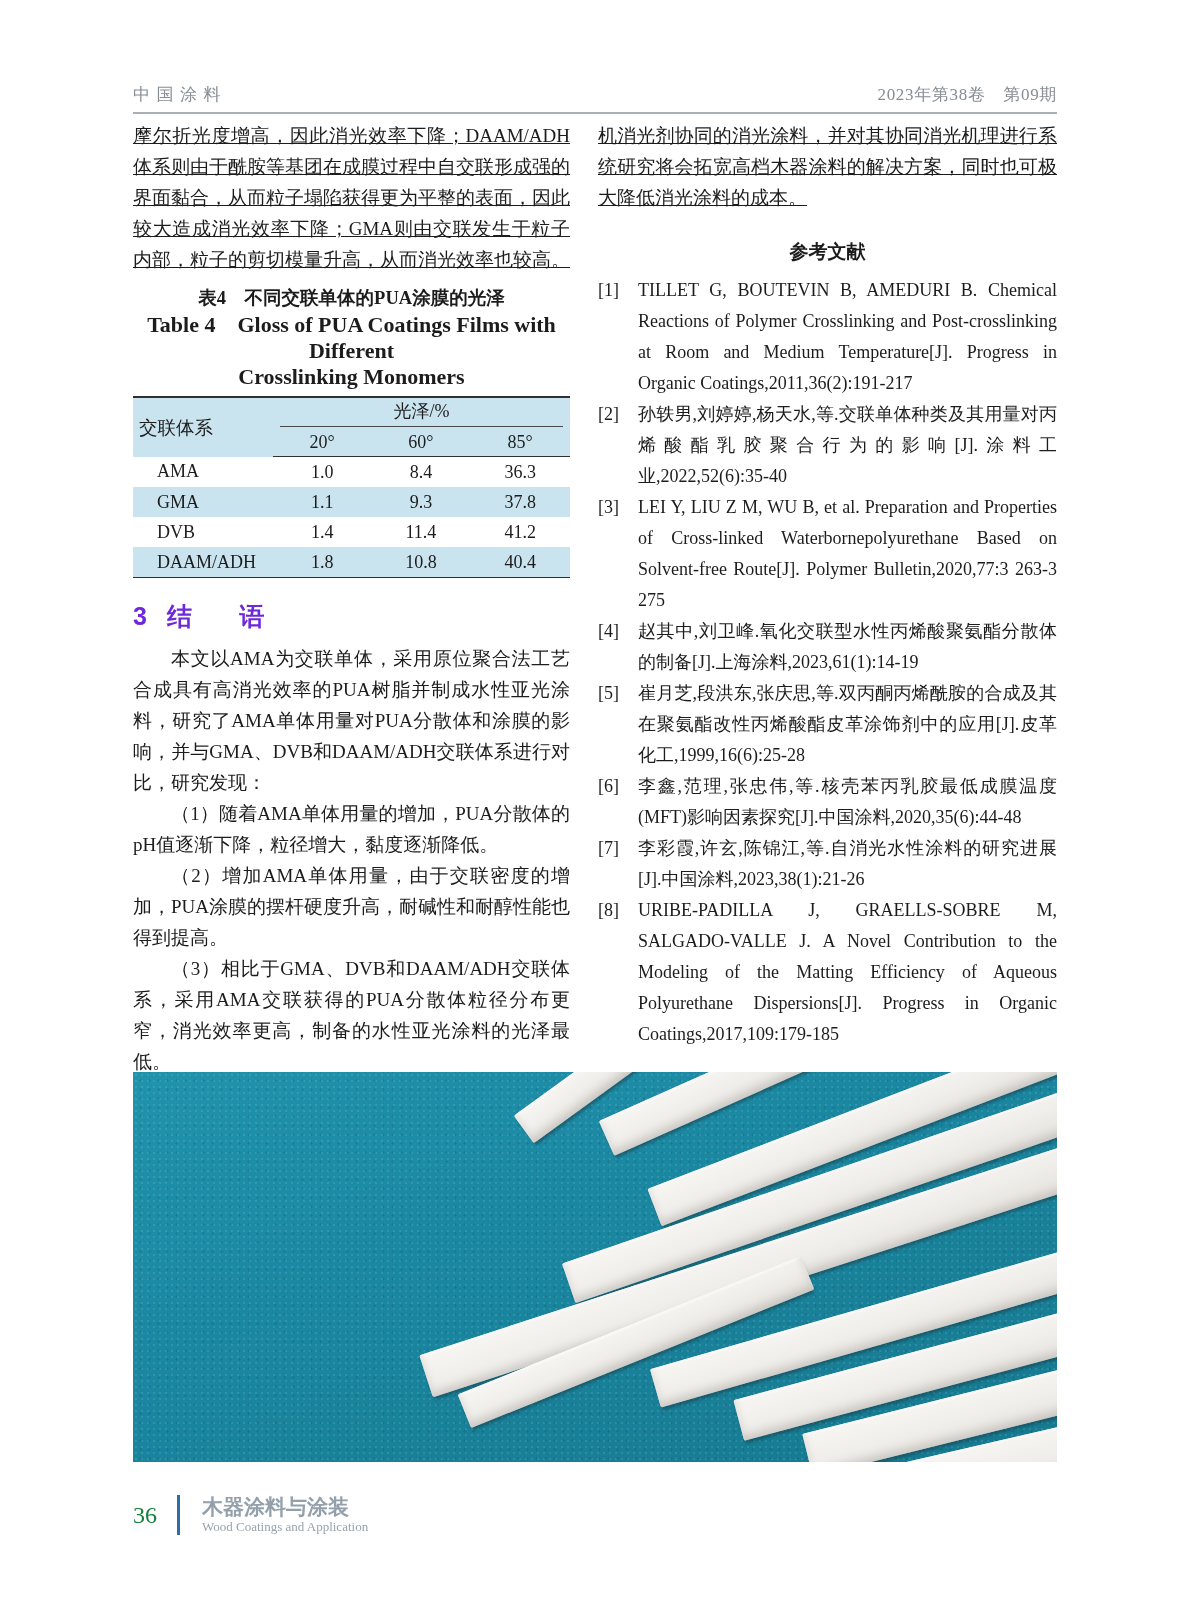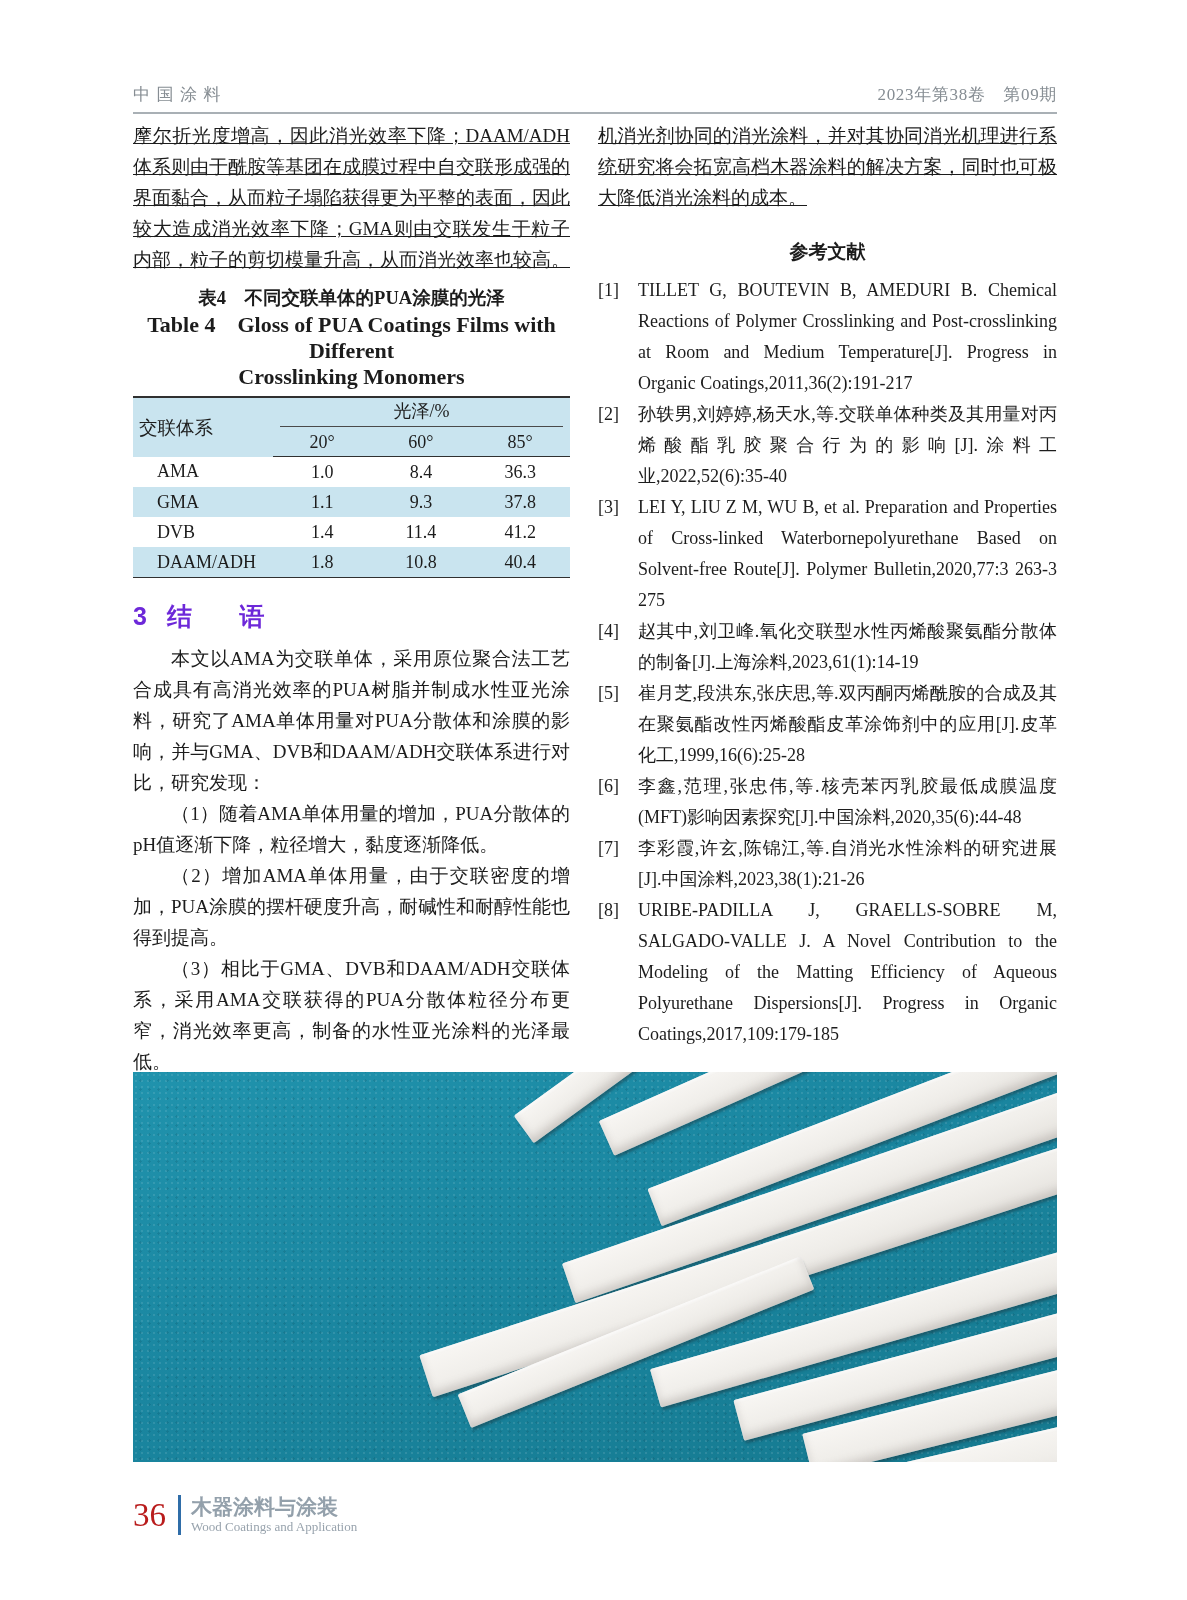--- a/index.html
+++ b/index.html
@@ -75,22 +75,22 @@
   .p5 {left:275px;top:168px;width:740px;height:44px;transform:rotate(-18deg);}
   .p6 {left:512px;top:222px;width:540px;height:40px;transform:rotate(-16deg);}
   .p7 {left:318px;top:252px;width:370px;height:36px;transform:rotate(-22deg);}
   .p8 {left:598px;top:268px;width:460px;height:42px;transform:rotate(-15deg);}
   .p9 {left:668px;top:308px;width:440px;height:44px;transform:rotate(-14deg);}
   .p10{left:748px;top:348px;width:420px;height:46px;transform:rotate(-13deg);}
   .p11{left:828px;top:382px;width:400px;height:46px;transform:rotate(-12deg);}
 
   
   .footer{position:absolute;left:133px;top:1495px;display:flex;align-items:center;}
-  .page-num{color:#b91c1c;font-size:33px;margin-right:12px;}
-  .footer-col{border-left:3px solid #2f6da8;padding-left:10px;}
+  .page-num{color:#15803d;font-size:24px;margin-right:20px;}
+  .footer-col{border-left:3px solid #2f6da8;padding-left:22px;}
   .footer-col-zh{color:#93a0ab;font-family:"Liberation Sans","DejaVu Sans",sans-serif;
                  font-weight:bold;font-size:21px;line-height:24px;}
   .footer-col-en{color:#98a3ad;font-size:13px;line-height:16px;}
 </style>
 </head>
 <body>
 
 <div class="page">
 
   <div class="header">

